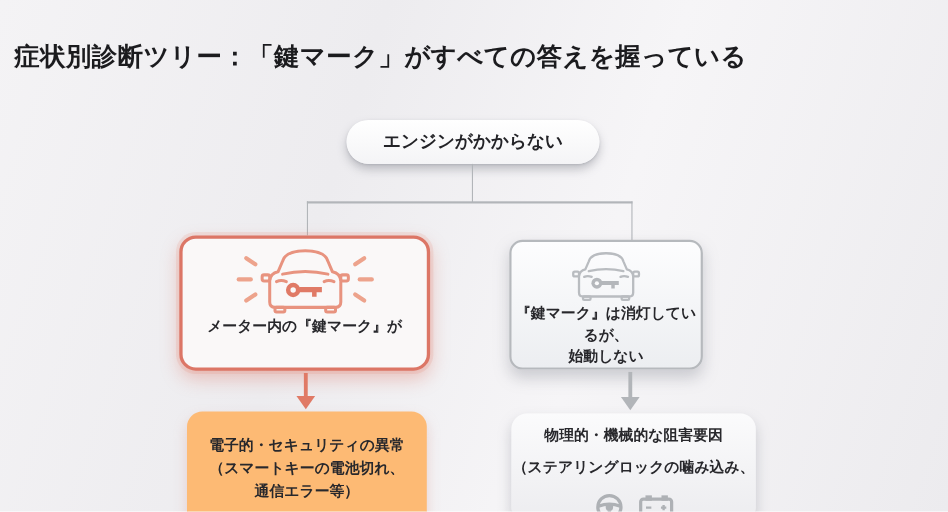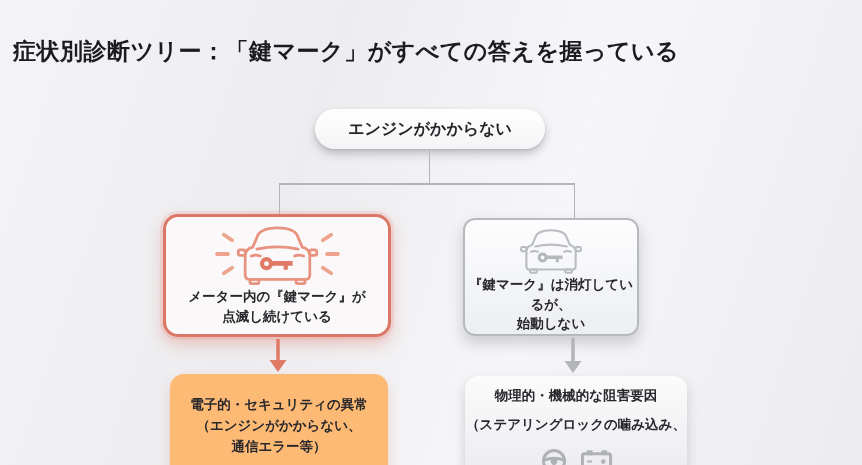--- a/index.html
+++ b/index.html
@@ -96,21 +96,20 @@
       <g fill="none" stroke="#eda38c" stroke-width="5.5" stroke-linecap="round">
         <path d="M34,28 L22,20"></path>
           <path d="M28,48 L12,48"></path>
           <path d="M34,68 L22,76"></path>
         <path d="M166,28 L178,20"></path>
           <path d="M172,48 L188,48"></path>
           <path d="M166,68 L178,76"></path>
       </g>
     </svg>
     <div class="branch-label">メーター内の『鍵マーク』が</div>
-    <div class="branch-label">点滅し続けている</div>
   </div>
 
   <div class="branch branch-right">
     <svg width="130" height="62" viewBox="0 0 200 96">
       <g fill="none" stroke="#b9bcc0" stroke-width="4" stroke-linecap="round" stroke-linejoin="round">
         <path d="M64,38 L70,24 Q74,10 100,10 Q126,10 130,24 L136,38 Q146,40 147,50 L147,78 Q147,85 140,85 L60,85 Q53,85 53,78 L53,50 Q54,40 64,38 Z"></path>
         <path d="M70,41 Q100,34 130,41"></path>
         <rect x="43" y="42" width="10" height="8" rx="2.5"></rect>
         <rect x="147" y="42" width="10" height="8" rx="2.5"></rect>
         <path d="M62,51 q6,-3 13,0"></path>
@@ -132,21 +131,21 @@
     <line x1="13" y1="0" x2="13" y2="22" stroke="#e07a66" stroke-width="3.5"></line>
     <path d="M13,33 L4.5,21 H21.5 Z" fill="#e07a66"></path>
   </svg>
   <svg class="arrow-svg" style="left:560px;top:314px;" width="26" height="36" viewBox="0 0 26 36">
     <line x1="13" y1="0" x2="13" y2="24" stroke="#b2b5b9" stroke-width="3.5"></line>
     <path d="M13,35 L4.5,23 H21.5 Z" fill="#b2b5b9"></path>
   </svg>
 
   <div class="result result-left">
     <div class="result-line">電子的・セキュリティの異常</div>
-    <div class="result-line">（エンジンがかからない、</div>
+    <div class="result-line">（スマートキーの電池切れ、</div>
     <div class="result-line">通信エラー等）</div>
   </div>
 
   <div class="result result-right">
     <div class="result-line">物理的・機械的な阻害要因</div>
     <div class="result-line">（ステアリングロックの噛み込み、</div>
     <div class="icon-row">
       <svg width="28" height="28" viewBox="0 0 28 28">
         <circle cx="14" cy="14" r="10.5" fill="none" stroke="#aeb1b5" stroke-width="3"></circle>
         <circle cx="14" cy="14" r="3.4" fill="#aeb1b5"></circle>

